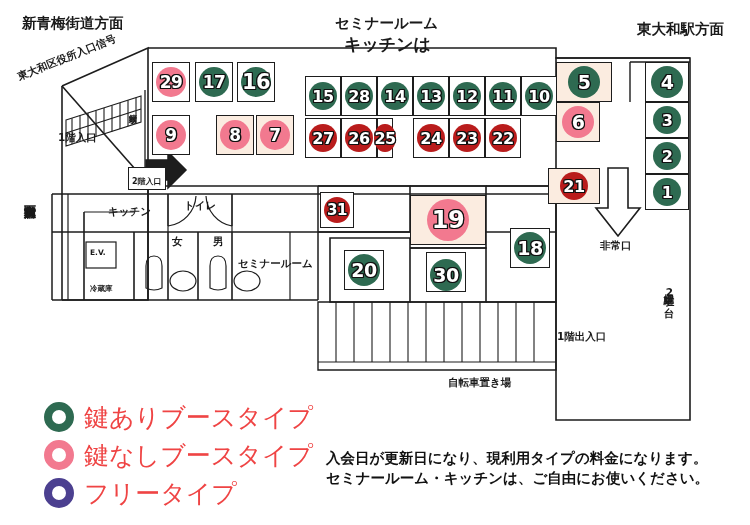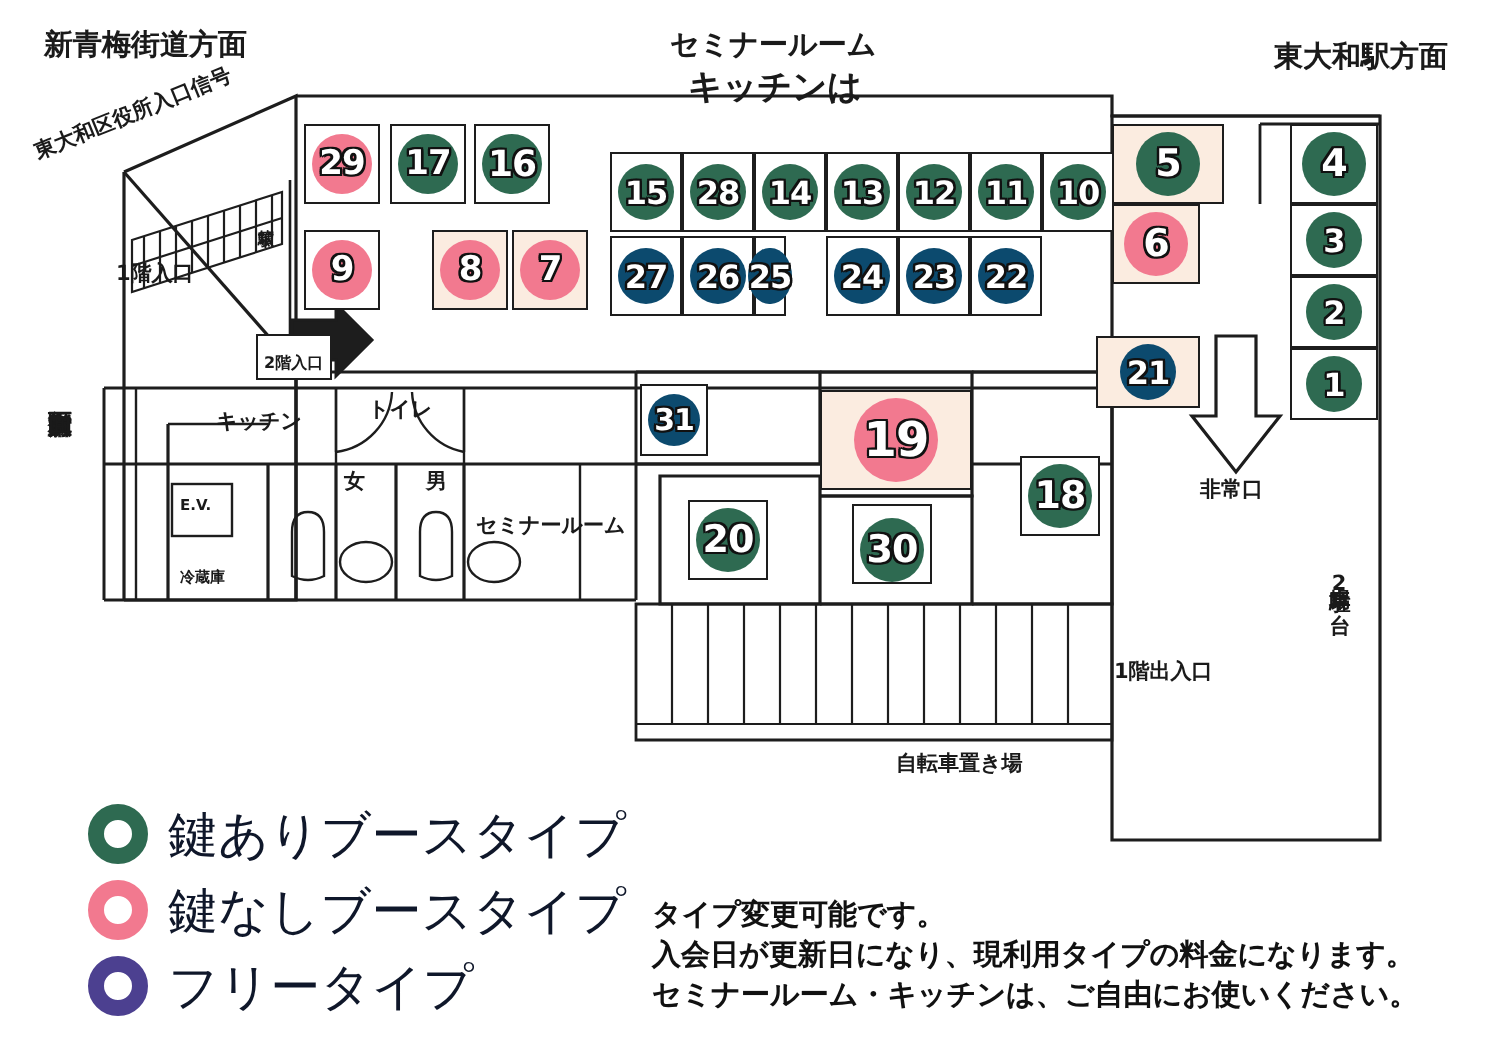--- a/index.html
+++ b/index.html
@@ -12,33 +12,33 @@
   .rot{transform-origin:left top;}
 
   
   .booth{position:absolute;box-sizing:border-box;border:1.7px solid #1d1d1d;
          display:flex;align-items:center;justify-content:center;background:#fff;}
   .booth.peach{background:#fbece0;}
   .ring{border-radius:50%;display:flex;align-items:center;justify-content:center;
         box-sizing:border-box;font-weight:700;color:#111;}
   .ring.green{background:#2e6a51;}
   .ring.pink{background:#f2798f;}
-  .ring.purple{background:#0c4a6e;}
+  .ring.purple{background:#b91c1c;}
   .ring span{color:#fff;-webkit-text-stroke:0;text-shadow:
       -1.1px -1.1px 0 #111, 1.1px -1.1px 0 #111, -1.1px 1.1px 0 #111, 1.1px 1.1px 0 #111,
       0 -1.2px 0 #111, 0 1.2px 0 #111, -1.2px 0 0 #111, 1.2px 0 0 #111;
       font-weight:700;letter-spacing:-0.5px;}
 
   
   .lring{border-radius:50%;box-sizing:border-box;}
   .lring.green{border:8px solid #2e6a51;}
   .lring.pink{border:8px solid #f2798f;}
   .lring.purple{border:8px solid #4c4090;}
 
-  .legtext{font-size:25px;font-weight:500;letter-spacing:0px;color:#0f172a;}
+  .legtext{font-size:25px;font-weight:500;letter-spacing:0px;color:#ef4444;}
   .note{font-size:14.5px;font-weight:700;line-height:20px;color:#111;white-space:nowrap;}
 
   .hdr{font-size:14.5px;font-weight:700;}
   .hdr2{font-size:17px;font-weight:700;}
   .small{font-size:10.5px;font-weight:700;}
   .tiny{font-size:8px;font-weight:700;}
   .mid{font-size:12px;font-weight:700;}
 
   svg{display:block;overflow:visible;}
 </style>
@@ -156,21 +156,21 @@
         <div class="ring pink" style="width: 30px; height: 30px; font-size: 17px;">
           <span>29</span>
         </div>
       </div>
       <div class="booth" style="left: 195px; top: 62px; width: 38px; height: 40px;">
         <div class="ring green" style="width: 30px; height: 30px; font-size: 17px;">
           <span>17</span>
         </div>
       </div>
       <div class="booth" style="left: 237px; top: 62px; width: 38px; height: 40px;">
-        <div class="ring green" style="width: 30px; height: 30px; font-size: 18px;">
+        <div class="ring green" style="width: 30px; height: 30px; font-size: 21px;">
           <span>16</span>
         </div>
       </div>
       <div class="booth" style="left: 152px; top: 115px; width: 38px; height: 40px;">
         <div class="ring pink" style="width: 30px; height: 30px; font-size: 17px;">
           <span>9</span>
         </div>
       </div>
       <div class="booth peach" style="left: 216px; top: 115px; width: 38px; height: 40px;">
         <div class="ring pink" style="width: 30px; height: 30px; font-size: 17px;">
@@ -318,18 +318,17 @@
         <div class="lring pink" style="width: 30px; height: 30px;"></div>
         <div class="legtext">鍵なしブースタイプ</div>
       </div>
       <div style="display: flex; align-items: center; gap: 10px; height: 38px;">
         <div class="lring purple" style="width: 30px; height: 30px;"></div>
         <div class="legtext">フリータイプ</div>
       </div>
     </div>
 
   <div id="notes-layer" class="abs" style="left:326px;top:448px;">
-      <div class="note">タイプ変更可能です。</div>
       <div class="note">入会日が更新日になり、現利用タイプの料金になります。</div>
       <div class="note">セミナールーム・キッチンは、ご自由にお使いください。</div>
     </div>
 
 </div>
 
 </body></html>

